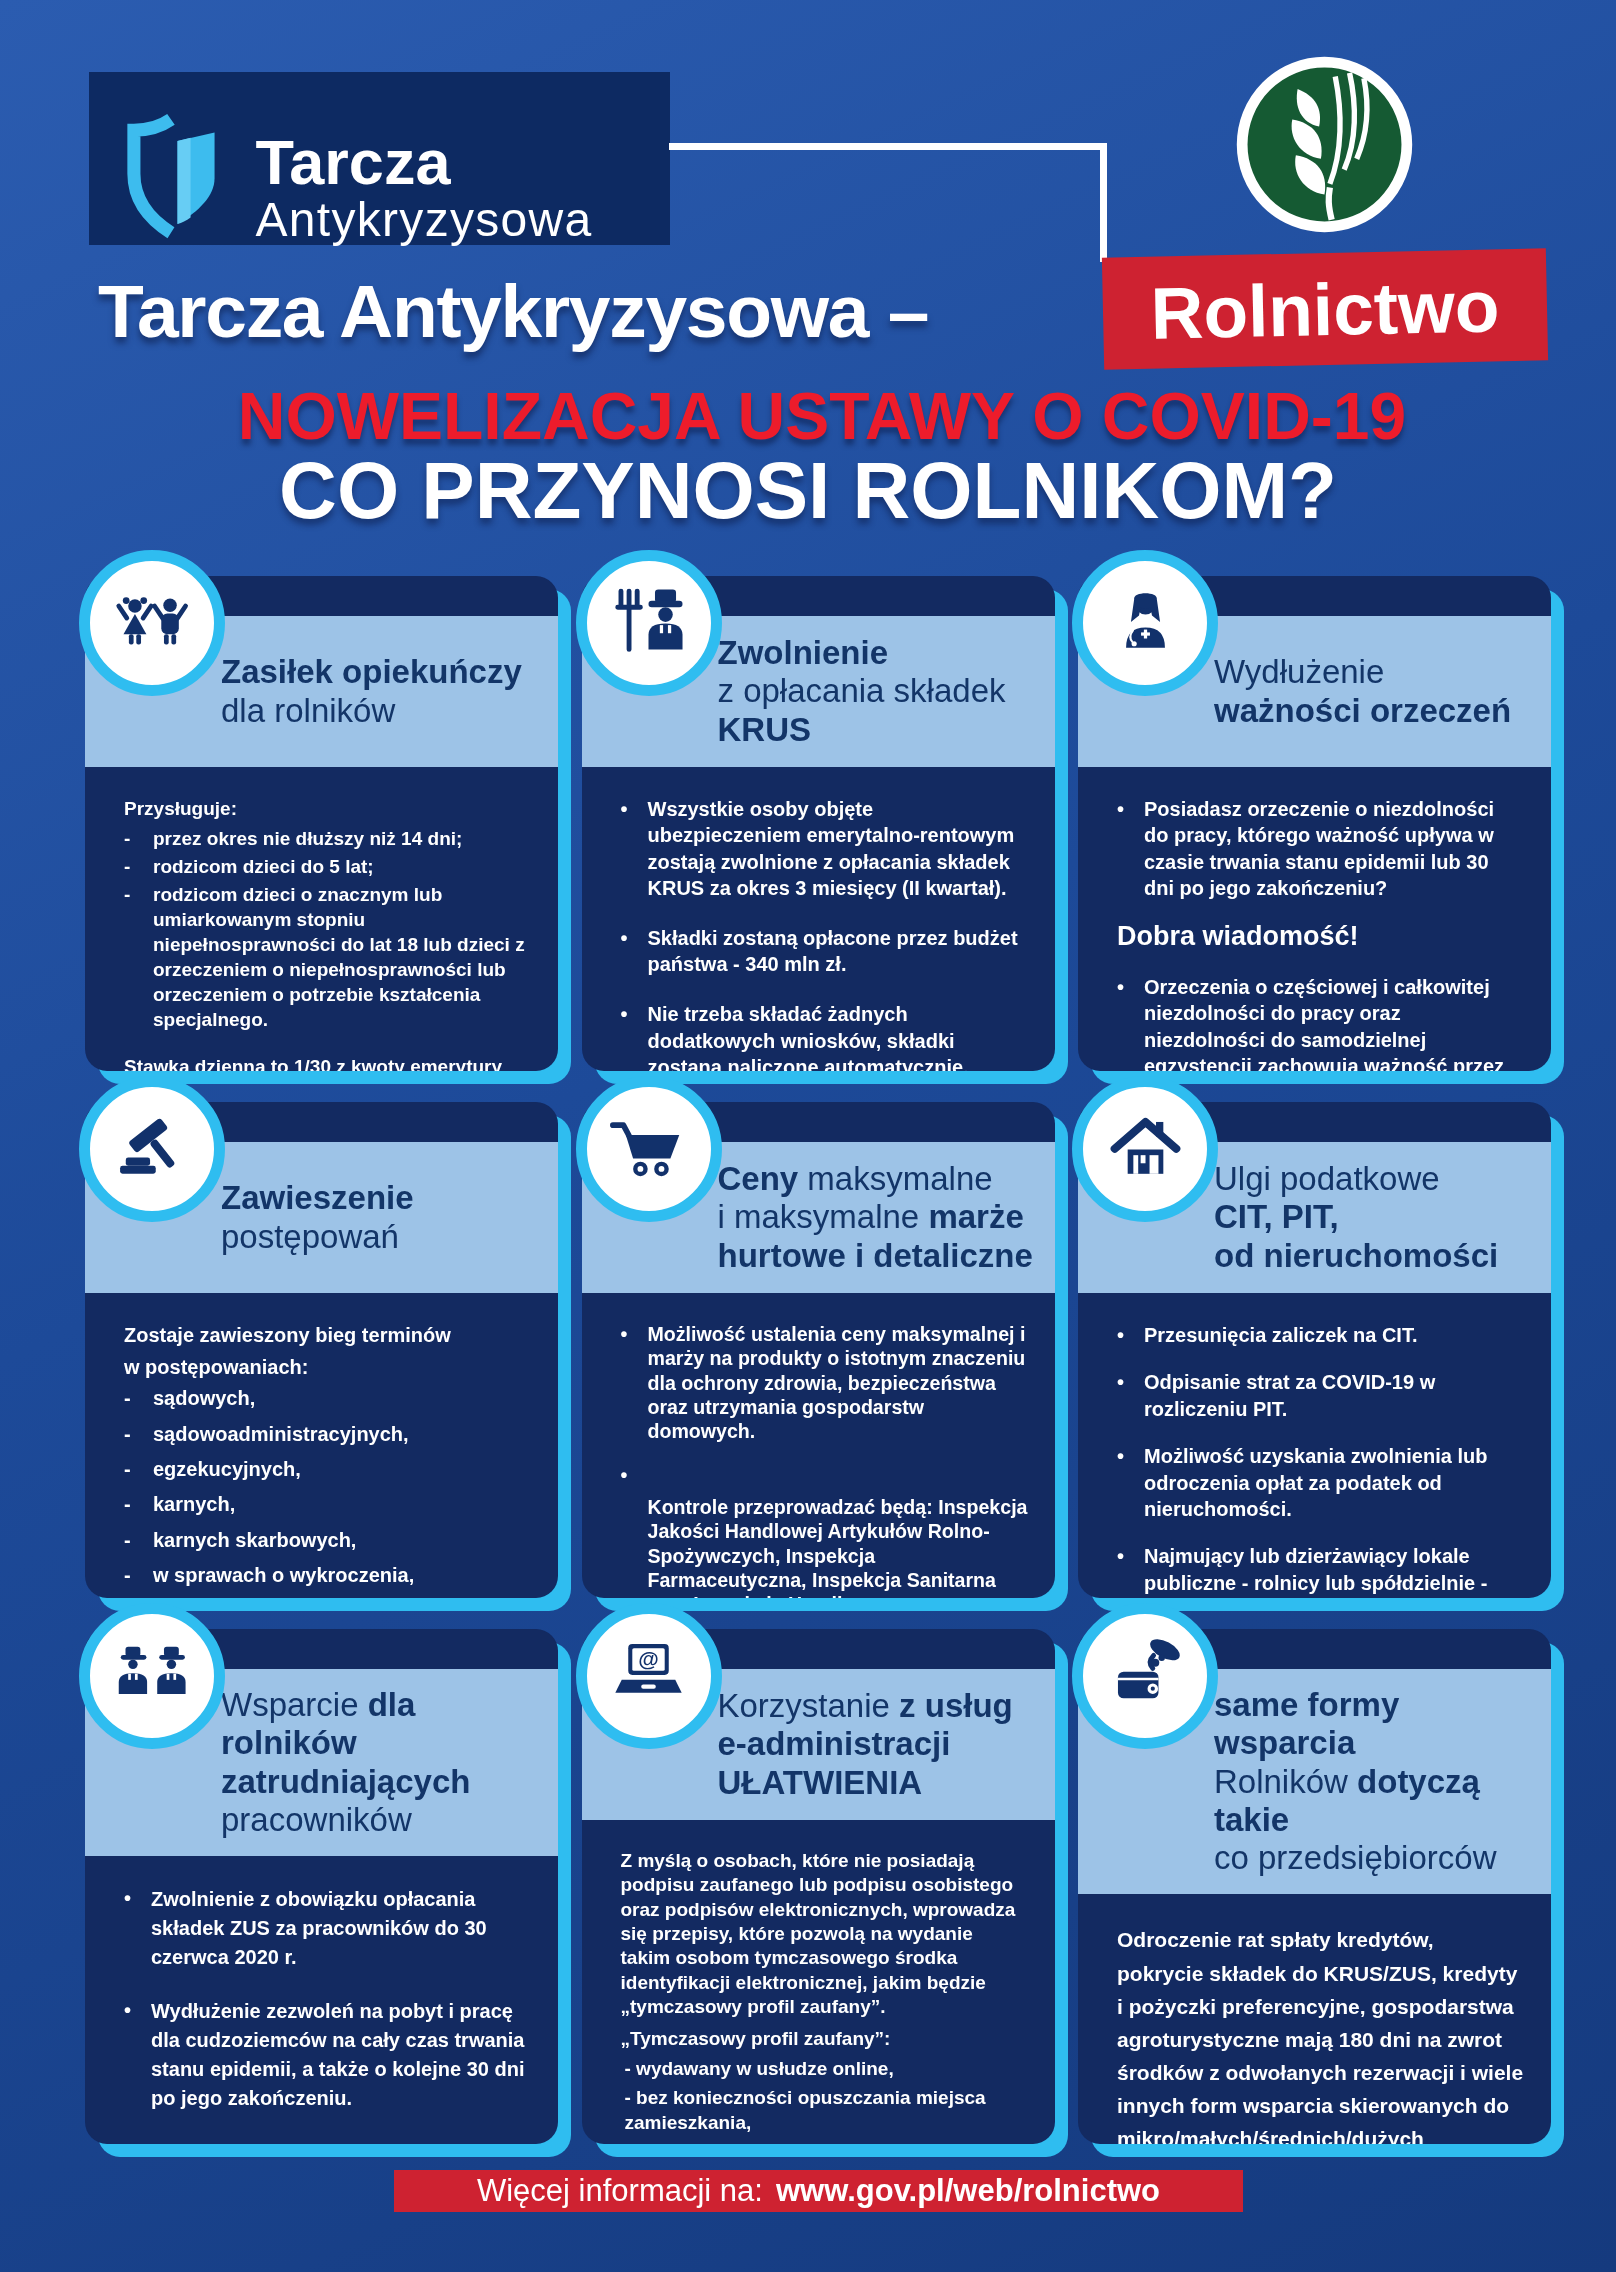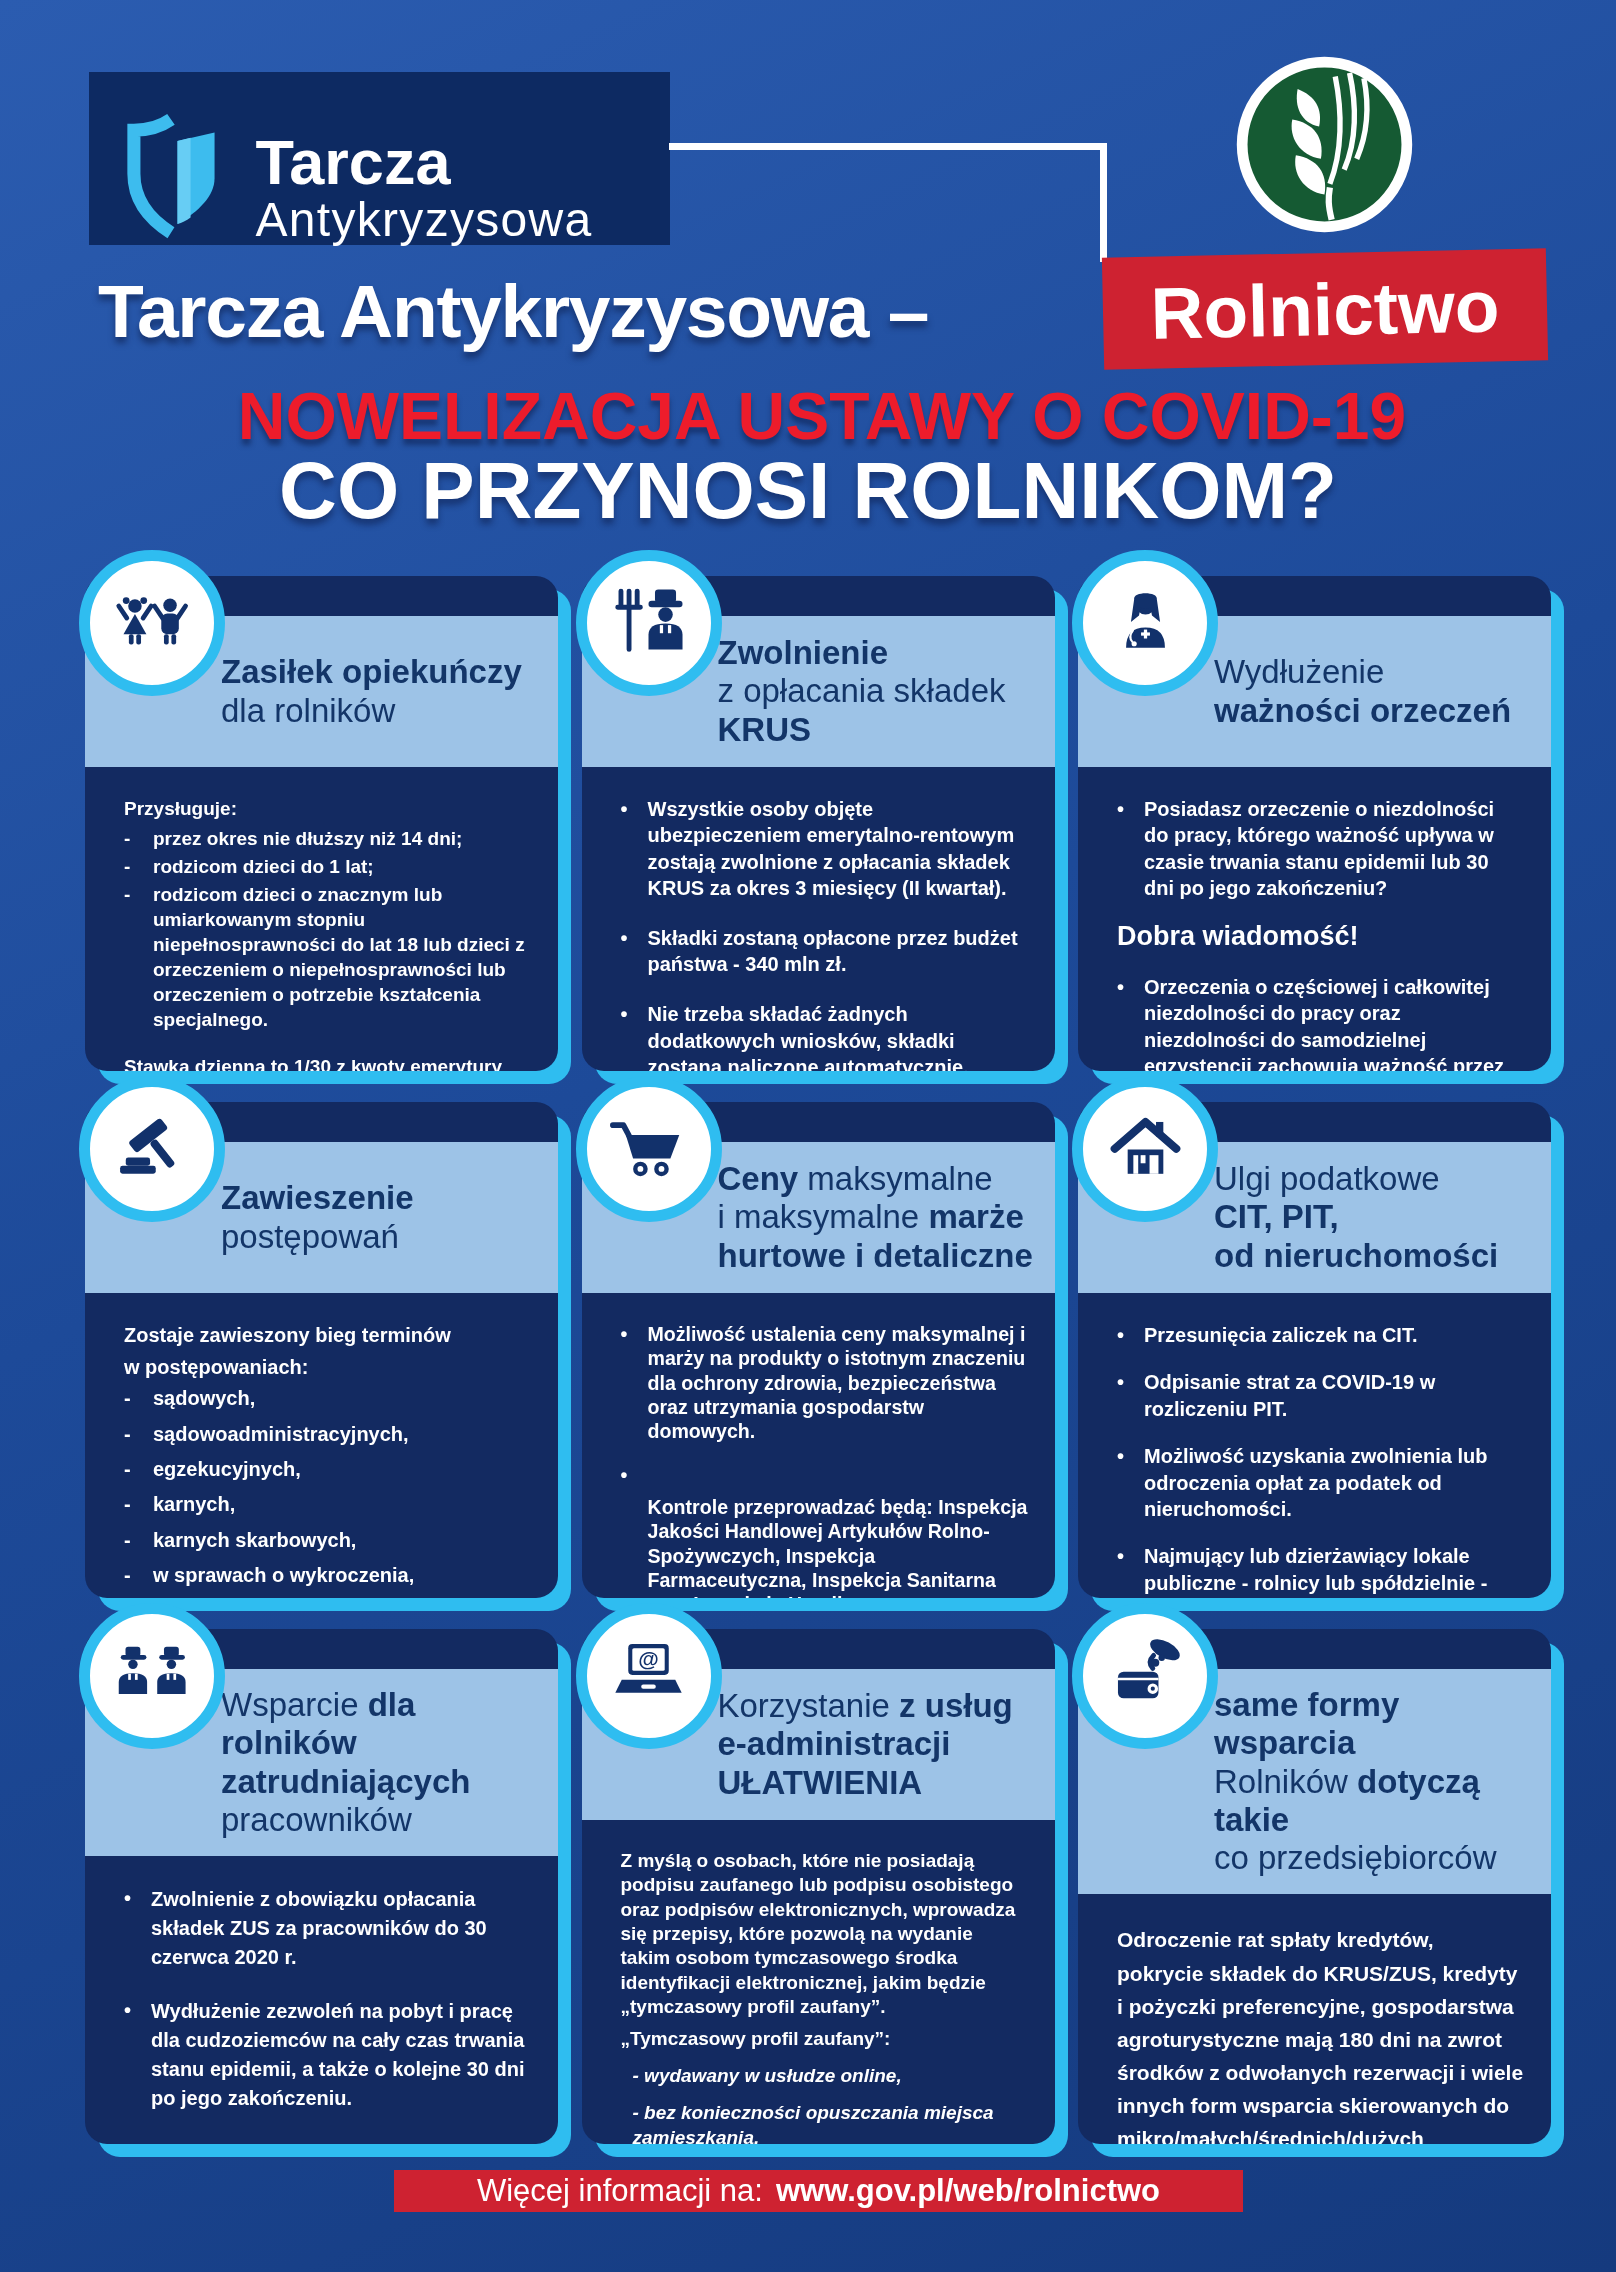--- a/index.html
+++ b/index.html
@@ -77,21 +77,21 @@
   }
   .t-line{font-size:33px;line-height:1.16;color:var(--title-navy);font-weight:400;}
   .t-line b{font-weight:700;}
   .cbody{padding:29px 27px 19.6px 39px;color:#fff;font-weight:700;}
   .cbody .lead{margin-bottom:5.2px;}
   .cbody .bheading{font-size:27px;font-weight:700;margin:17px 0 19.6px 0;}
   .cbody p{margin:0 0 19.6px 0;}
   .bul{display:flex;}
   .bul .mark{flex:none;width:27px;}
   .bul .dash-mark{flex:none;width:29px;}
-  .line-item{margin:12px;font-style:italic;}
+  .line-item{margin:4px;}
 
   
   .footer-bar{
     position:absolute;left:394px;top:2170px;width:849px;height:42px;
     background:var(--red);display:flex;align-items:center;justify-content:center;
     gap:13px;color:#fff;font-size:31px;white-space:nowrap;
   }
   .footer-bar .f-label{font-weight:400;}
   .footer-bar .f-url{font-weight:700;}
 </style>
@@ -165,21 +165,21 @@
           </header>
           <div class="cbody" style="font-size: 19px; line-height: 1.32;">
             <div class="lead">Przysługuje:</div>
             <div class="list">
               <div class="bul" style="margin-bottom: 2.6px;">
                 <span class="dash-mark">-</span>
                 <span class="txt">przez okres nie dłuższy niż 14 dni;</span>
               </div>
               <div class="bul" style="margin-bottom: 2.6px;">
                 <span class="dash-mark">-</span>
-                <span class="txt">rodzicom dzieci do 1 lat;</span>
+                <span class="txt">rodzicom dzieci do 5 lat;</span>
               </div>
               <div class="bul" style="margin-bottom: 0px;">
                 <span class="dash-mark">-</span>
                 <span class="txt">rodzicom dzieci o znacznym lub umiarkowanym stopniu niepełnosprawności do lat 18 lub dzieci z orzeczeniem o niepełnosprawności lub orzeczeniem o potrzebie kształcenia specjalnego.</span>
               </div>
             </div>
             <p style="margin-top: 22px; margin-bottom: 0px;">Stawka dzienna to 1/30 z kwoty emerytury podstawowej KRUS.</p>
           </div>
         </div>
       </article>

